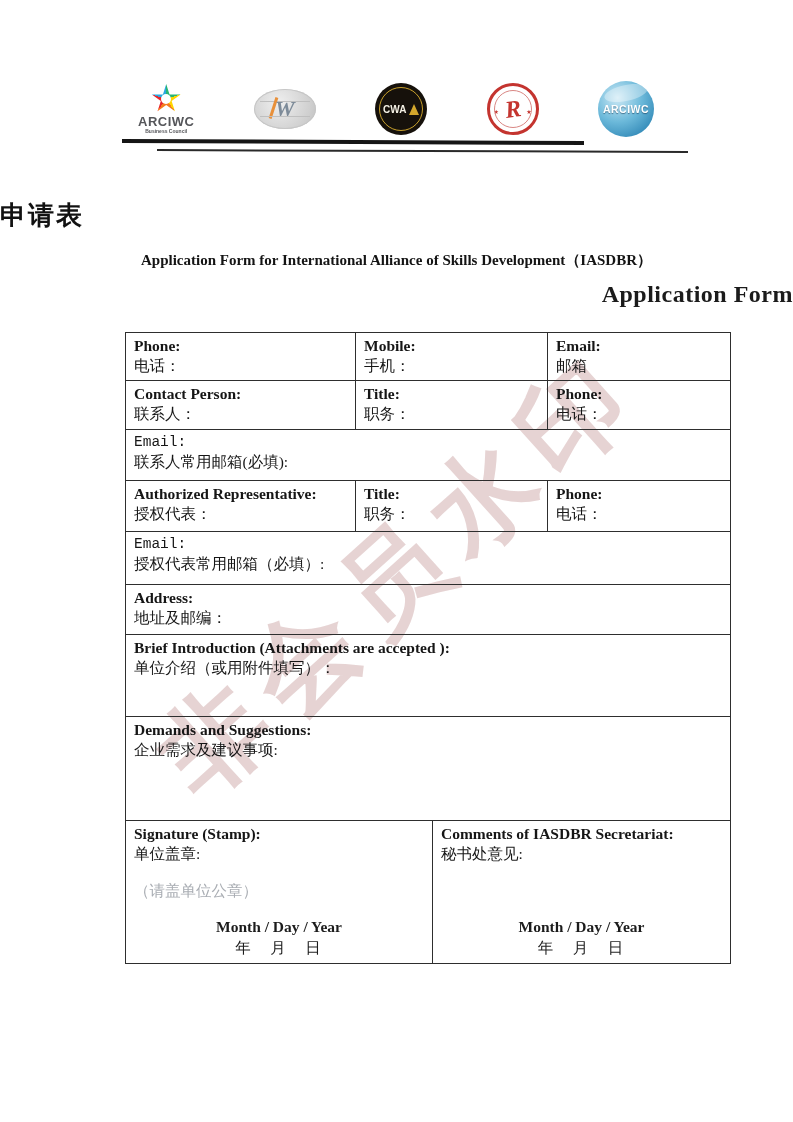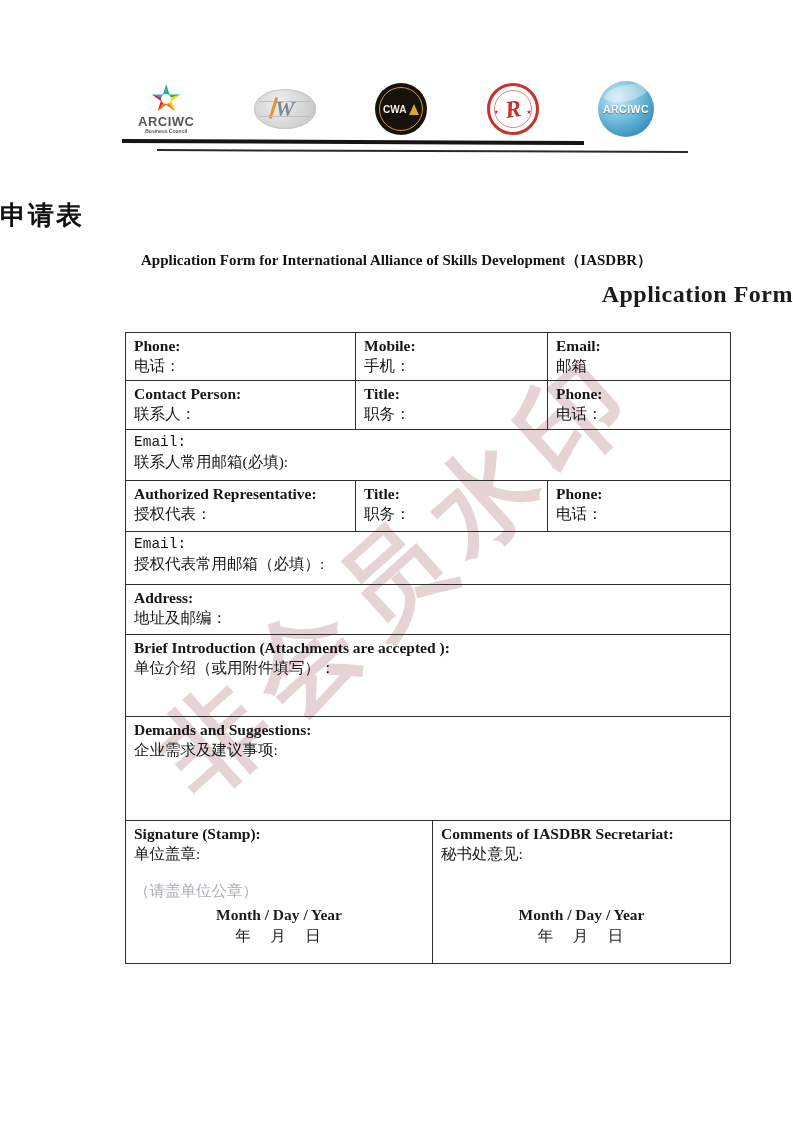--- a/index.html
+++ b/index.html
@@ -116,21 +116,21 @@
     border:1.6px solid #2e2e2e;
     vertical-align:top;padding:3px 8px 2px 8px;
     font-size:15.5px;line-height:1.32;
     background:transparent;
   }
   .en{font-weight:600;color:#161616;display:block;}
   .zh{color:#161616;display:block;}
   .mono{font-family:"Liberation Mono","DejaVu Sans Mono",monospace;font-weight:normal;font-size:14.5px;}
   .graynote{color:#b3b3b6;}
   .cell-rel{position:relative;}
-  .datebox{position:absolute;left:0;right:0;bottom:17px;text-align:center;}
+  .datebox{position:absolute;left:0;right:0;bottom:5px;text-align:center;}
   .date-en{font-weight:600;display:block;}
   .date-zh{display:block;letter-spacing:2px;}
   .stampnote{display:block;margin-top:16px;color:#a9adb3;}
 
   
   .pagenum{
     position:absolute;top:1031px;left:0;width:100%;text-align:center;
     font-family:"Liberation Serif",serif;font-size:13px;color:#222;
   }
 </style>

